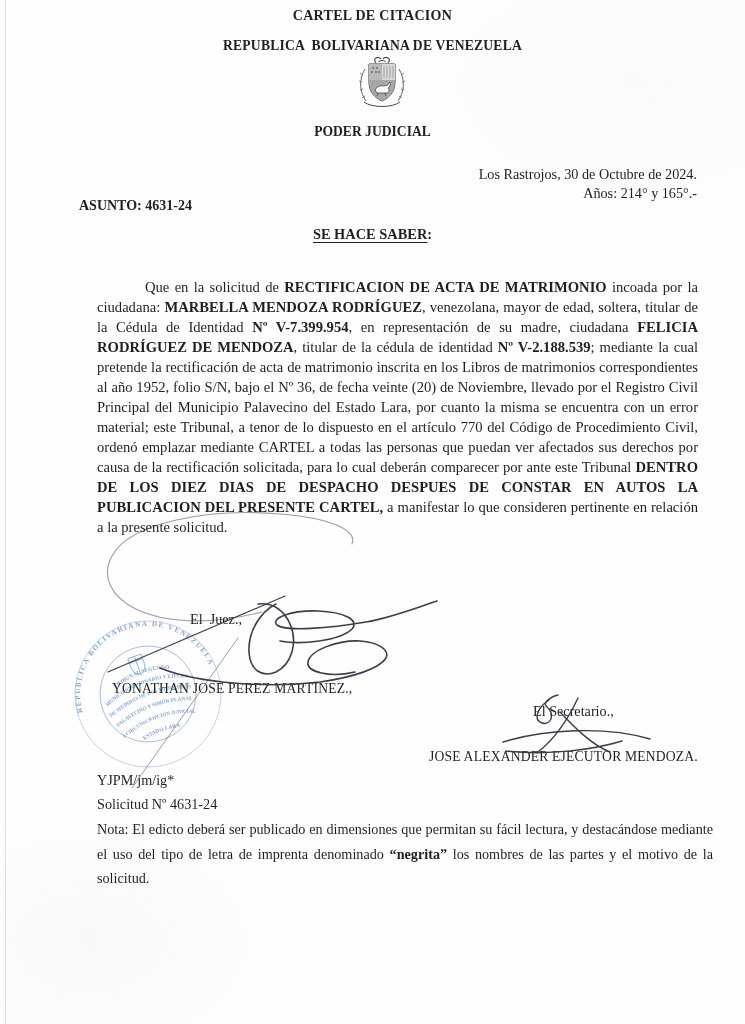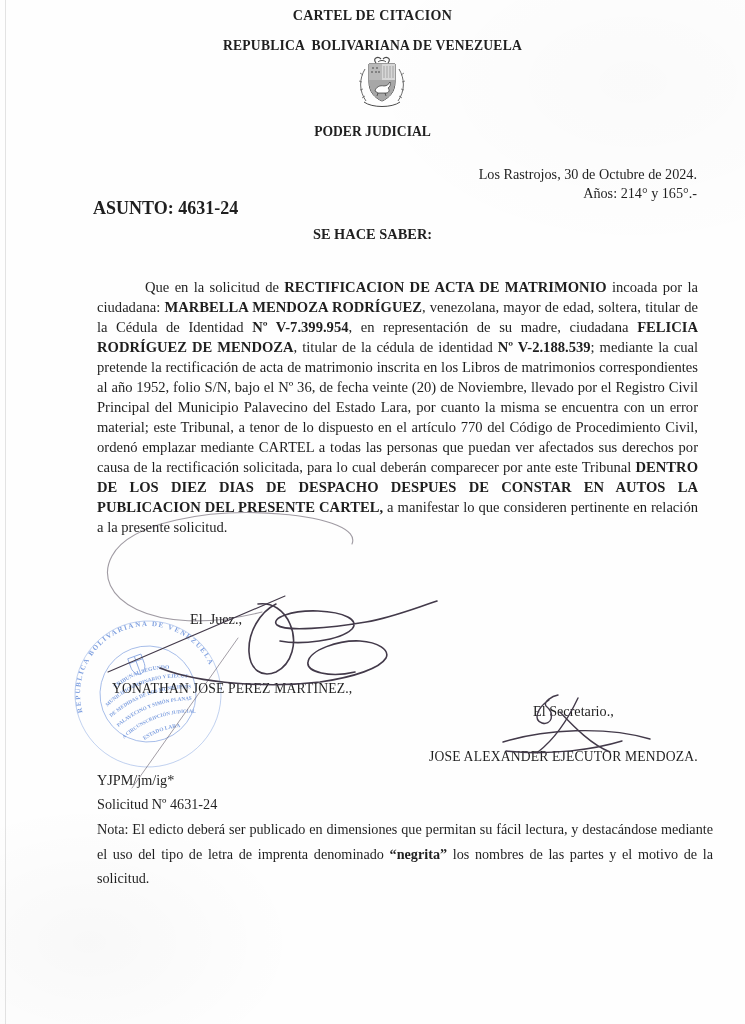--- a/index.html
+++ b/index.html
@@ -19,23 +19,23 @@
   .abs{position:absolute;}
   .ctr{left:0;width:745px;text-align:center;}
   .b{font-weight:bold;}
   b{font-weight:bold;}
   .pre{white-space:pre;}
   .title{font-size:14px;letter-spacing:.3px;}
   .republic{font-size:13.6px;letter-spacing:.2px;}
   .poder{font-size:13.6px;}
   .trib-line{font-size:13.2px;line-height:15.6px;}
   .rightblock{right:48px;text-align:right;font-size:14.2px;}
-  .asunto{left:93px;font-size:18px;}
+  .asunto{left:79px;font-size:14px;}
   .heading{font-size:14.4px;}
-  .heading .u{text-decoration-thickness:1.4px;text-underline-offset:3px;margin-top:24px;}
+  .heading .u{text-decoration:underline;text-decoration-thickness:1.4px;text-underline-offset:3px;margin-top:24px;}
   .bodypara{
     left:97px;top:277px;width:601px;
     font-size:14.6px;line-height:20px;
     text-align:justify;text-indent:48px;
   }
   .plain{font-size:14.2px;}
   .name{font-size:13.6px;letter-spacing:.2px;}
   .nota{
     left:97px;top:817px;width:616px;
     font-size:14.2px;line-height:24.6px;text-align:justify;

